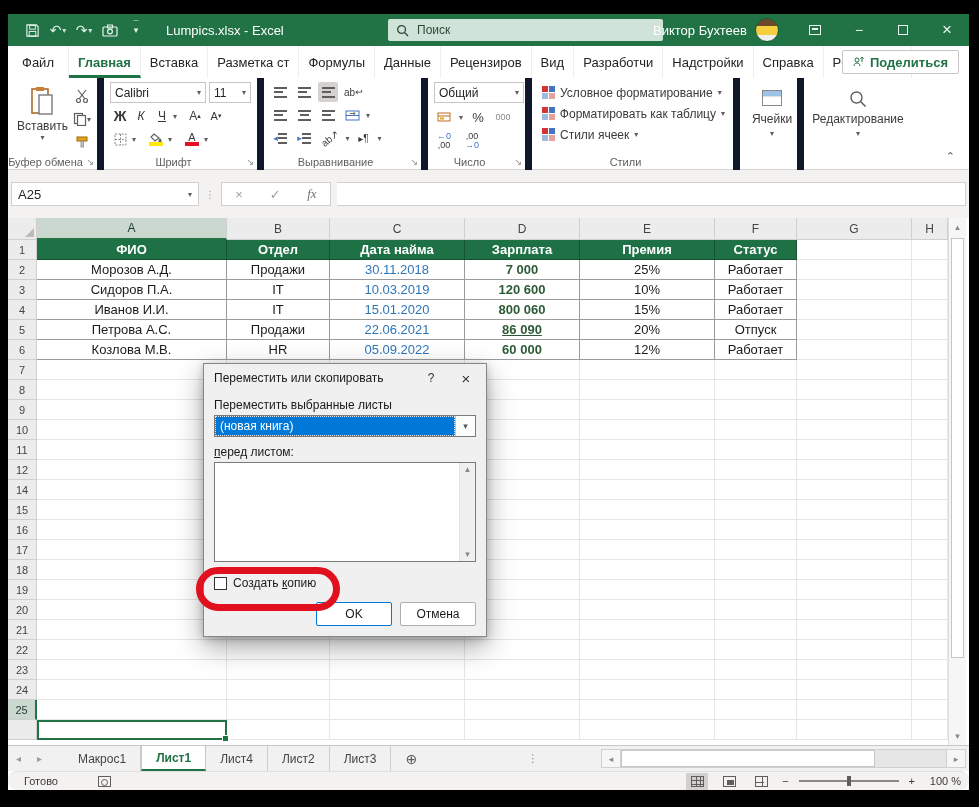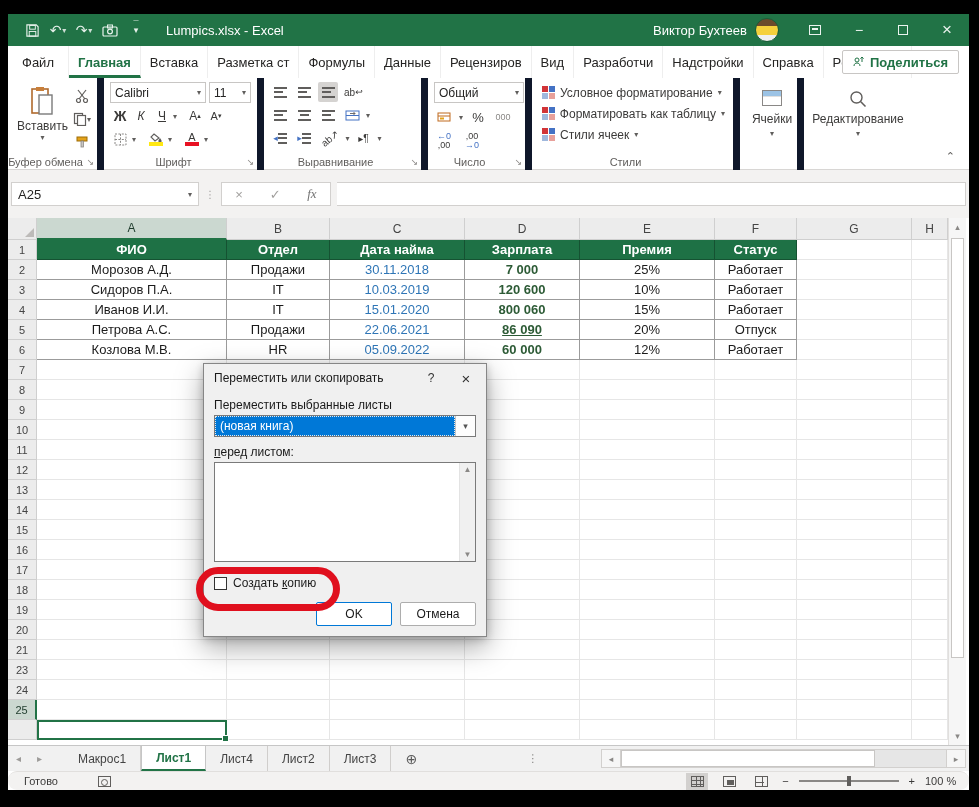--- a/index.html
+++ b/index.html
@@ -117,21 +117,21 @@
   .viewic.sel { background:#d2d0ce; }
   .vi-grid { width:13px; height:11px; border:1px solid #605e5c; background:
      linear-gradient(#605e5c 0 0) 0 3.5px/13px 1px no-repeat,
      linear-gradient(#605e5c 0 0) 0 7px/13px 1px no-repeat,
      linear-gradient(#605e5c 0 0) 4px 0/1px 11px no-repeat,
      linear-gradient(#605e5c 0 0) 8px 0/1px 11px no-repeat; }
   .vi-page { width:13px; height:11px; border:1px solid #605e5c; background:linear-gradient(#605e5c 0 0) 3px 3px/7px 5px no-repeat; }
   .vi-break { width:13px; height:11px; border:1px solid #605e5c; background:linear-gradient(#605e5c 0 0) 0 5px/8px 1px no-repeat, linear-gradient(#605e5c 0 0) 6px 0/1px 11px no-repeat; }
   .zoomtrack { width:100px; height:2px; background:#8a8886; position:relative; }
   .zoomthumb { position:absolute; left:48px; top:-4px; width:4px; height:10px; background:#605e5c; }
-  .sb-zoomlabel { min-width:36px; }
+  .sb-zoomlabel { min-width:36px; text-align:right; }
 
   
   .dialog { position:absolute; left:203px; top:363px; width:284px; height:274px; background:#f0f0f0; border:1px solid #868686; box-shadow:0 10px 26px rgba(0,0,0,.35), 0 2px 8px rgba(0,0,0,.2); font-size:12px; color:#1a1a1a; z-index:10; }
   .dlg-title { height:28px; display:flex; align-items:center; padding-left:10px; }
   .dlg-title .t { flex:1; }
   .dlg-hb { width:30px; text-align:center; color:#333; }
   .dlg-close { width:40px; height:28px; display:flex; align-items:center; justify-content:center; font-size:15px; color:#333; }
   .dlg-body { padding:6px 10px 0 10px; }
   .dlg-combo { margin-top:3px; height:22px; border:1px solid #7a7a7a; background:#fff; display:flex; }
   .dlg-combo .val { flex:1; background:#0078d7; color:#fff; display:flex; align-items:center; padding-left:4px; border:1px dotted #e8e8e8; }
@@ -171,20 +171,27 @@
         <span class="tbtn">
           <svg class="ic" width="16" height="13" viewBox="0 0 16 13">
               <rect x="1" y="3" width="14" height="9" rx="1" fill="none" stroke="#eaf3ee" stroke-width="1.2"></rect>
               <rect x="5.5" y="1" width="5" height="3" fill="none" stroke="#eaf3ee"></rect>
               <circle cx="8" cy="7.5" r="2.4" fill="none" stroke="#eaf3ee" stroke-width="1.2"></circle>
             </svg>
         </span>
         <span class="tbtn" style="font-size:9px;">▾<span style="position:absolute;margin-top:-12px;">¯</span></span>
       </div>
       <span class="tb-title">Lumpics.xlsx - Excel</span>
+      <div class="tb-search">
+        <svg class="ic" width="13" height="13" viewBox="0 0 14 14">
+            <circle cx="6" cy="6" r="4.2" fill="none" stroke="#2c4a39" stroke-width="1.4"></circle>
+            <line x1="9.2" y1="9.2" x2="13" y2="13" stroke="#2c4a39" stroke-width="1.4"></line>
+          </svg>
+        <input readonly="" placeholder="Поиск" style="">
+      </div>
       <div class="tb-user">
         <span>Виктор Бухтеев</span>
         <span class="avatar"></span>
       </div>
       <div class="wbtns">
         <span class="wbtn">
             <span class="ribbondisp-glyph"></span>
           </span>
         <span class="wbtn">−</span>
         <span class="wbtn">
@@ -591,31 +598,20 @@
             <div class="gcell" style="width: 190px;"></div>
             <div class="gcell" style="width: 103px;"></div>
             <div class="gcell" style="width: 135px;"></div>
             <div class="gcell" style="width: 115px;"></div>
             <div class="gcell" style="width: 135px;"></div>
             <div class="gcell" style="width: 82px;"></div>
             <div class="gcell" style="width: 115px;"></div>
             <div class="gcell" style="width: 36px;"></div>
           </div>
           <div class="grow">
-            <div class="rowh">13</div>
-            <div class="gcell" style="width: 190px;"></div>
-            <div class="gcell" style="width: 103px;"></div>
-            <div class="gcell" style="width: 135px;"></div>
-            <div class="gcell" style="width: 115px;"></div>
-            <div class="gcell" style="width: 135px;"></div>
-            <div class="gcell" style="width: 82px;"></div>
-            <div class="gcell" style="width: 115px;"></div>
-            <div class="gcell" style="width: 36px;"></div>
-          </div>
-          <div class="grow">
             <div class="rowh">14</div>
             <div class="gcell" style="width: 190px;"></div>
             <div class="gcell" style="width: 103px;"></div>
             <div class="gcell" style="width: 135px;"></div>
             <div class="gcell" style="width: 115px;"></div>
             <div class="gcell" style="width: 135px;"></div>
             <div class="gcell" style="width: 82px;"></div>
             <div class="gcell" style="width: 115px;"></div>
             <div class="gcell" style="width: 36px;"></div>
           </div>
@@ -680,20 +676,31 @@
             <div class="gcell" style="width: 103px;"></div>
             <div class="gcell" style="width: 135px;"></div>
             <div class="gcell" style="width: 115px;"></div>
             <div class="gcell" style="width: 135px;"></div>
             <div class="gcell" style="width: 82px;"></div>
             <div class="gcell" style="width: 115px;"></div>
             <div class="gcell" style="width: 36px;"></div>
           </div>
           <div class="grow">
             <div class="rowh">21</div>
+            <div class="gcell" style="width: 190px;"></div>
+            <div class="gcell" style="width: 103px;"></div>
+            <div class="gcell" style="width: 135px;"></div>
+            <div class="gcell" style="width: 115px;"></div>
+            <div class="gcell" style="width: 135px;"></div>
+            <div class="gcell" style="width: 82px;"></div>
+            <div class="gcell" style="width: 115px;"></div>
+            <div class="gcell" style="width: 36px;"></div>
+          </div>
+          <div class="grow">
+            <div class="rowh">22</div>
             <div class="gcell" style="width: 190px;"></div>
             <div class="gcell" style="width: 103px;"></div>
             <div class="gcell" style="width: 135px;"></div>
             <div class="gcell" style="width: 115px;"></div>
             <div class="gcell" style="width: 135px;"></div>
             <div class="gcell" style="width: 82px;"></div>
             <div class="gcell" style="width: 115px;"></div>
             <div class="gcell" style="width: 36px;"></div>
           </div>
           <div class="grow">

